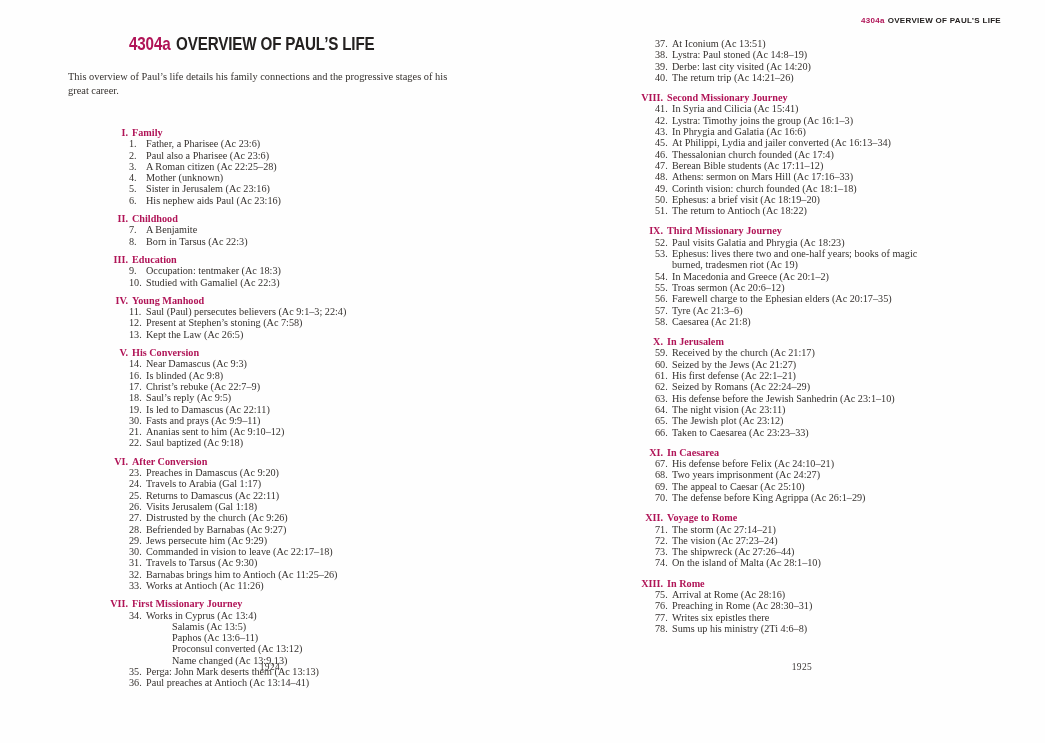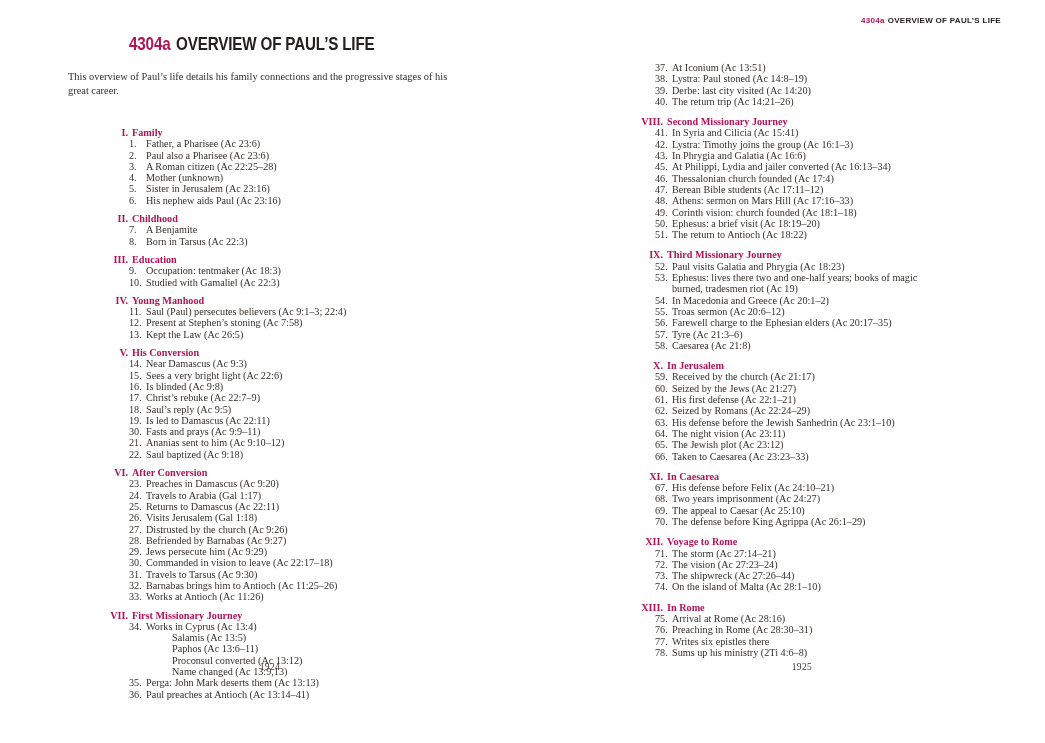--- a/index.html
+++ b/index.html
@@ -30,21 +30,21 @@
   #article-header .article-number{color:var(--accent);margin-right:7px;}
   
   #intro{
     position:absolute;left:68px;top:70px;width:390px;
     font-size:10.4px;line-height:13.8px;
     color:var(--ink);
   }
   
   .outline{position:absolute;font-size:10.2px;line-height:11.3px;}
   #outline-left{left:98px;top:120px;width:334px;}
-  #outline-right{left:637px;top:38px;width:306px;margin-top:24px;}
+  #outline-right{left:637px;top:38px;width:306px;}
   .section{margin-top:7px;}
   #outline-right .section{margin-top:9px;}
   .section-heading{display:flex;font-weight:bold;color:var(--accent);align-items:center;}
   .numeral{flex:none;text-align:right;margin-right:4px;}
   #outline-left .numeral{width:30px;}
   #outline-right .numeral{width:26px;}
   .items{padding-left:31px;}
   #outline-right .items,#right-continuation{padding-left:18px;}
   .item{display:flex;}
   .item-num{flex:none;width:17px;}
@@ -166,24 +166,20 @@
         <div class="section-heading">
           <span class="numeral">V.</span>
           <span class="section-title">His Conversion</span>
         </div>
         <div class="items">
           <div class="item">
             <span class="item-num">14.</span>
             <span class="item-text">Near Damascus (Ac 9:3)</span>
           </div>
           <div class="item">
-            <span class="item-num">15.</span>
-            <span class="item-text">Sees a very bright light (Ac 22:6)</span>
-          </div>
-          <div class="item">
             <span class="item-num">16.</span>
             <span class="item-text">Is blinded (Ac 9:8)</span>
           </div>
           <div class="item">
             <span class="item-num">17.</span>
             <span class="item-text">Christ’s rebuke (Ac 22:7–9)</span>
           </div>
           <div class="item">
             <span class="item-num">18.</span>
             <span class="item-text">Saul’s reply (Ac 9:5)</span>

